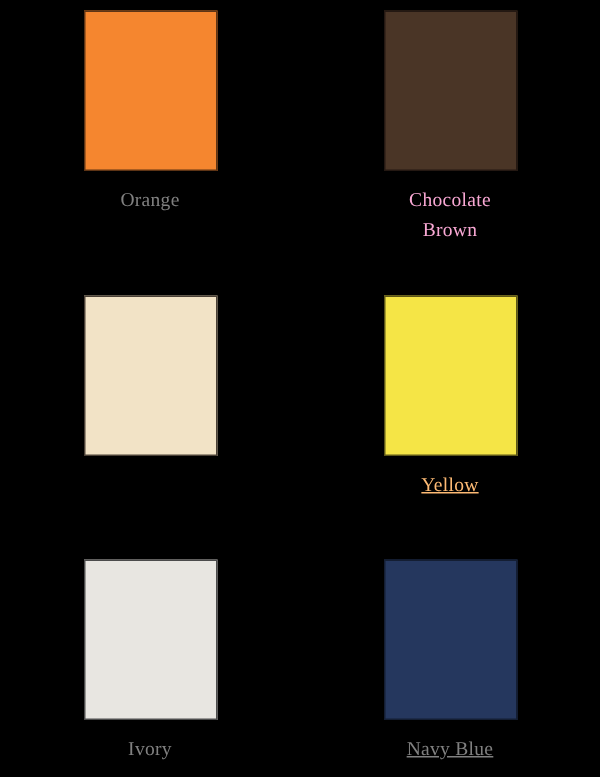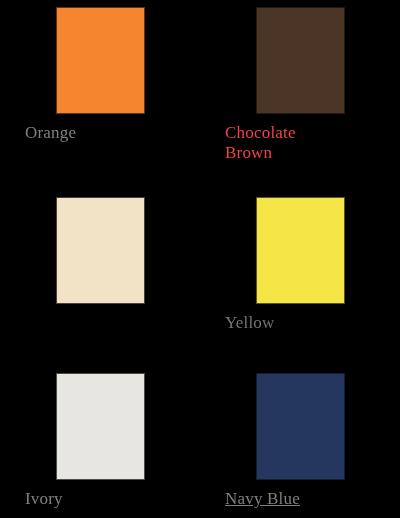--- a/index.html
+++ b/index.html
@@ -38,53 +38,54 @@
   }
   .swatch-chip {
     width: 89px;
     height: 107px;
     box-sizing: border-box;
     display: block;
   }
   .swatch-label {
     margin-top: 9px;
     color: #808080;
-    font-size: 17px;
+    font-size: 13px;
     line-height: 20px;
     letter-spacing: 0.2px;
+    text-align: center;
     font-family: "Liberation Serif", "DejaVu Serif", serif;
     white-space: pre-line;
     width: 150px;
   }
   .row-3 .swatch-label { }
 </style>
 </head>
 <body style="background: rgb(0, 0, 0);">
 
 <div id="palette-board">
   <div class="swatch-grid">
 
     <div class="swatch-cell row-1">
       <div class="swatch-chip" style="background:#F5862F;border:1px solid #5E3415;"></div>
       <div class="swatch-label" style="color: rgb(128, 128, 128);">Orange</div>
     </div>
 
     <div class="swatch-cell row-1">
       <div class="swatch-chip" style="background:#4A3526;border:1px solid #241812;"></div>
-      <div class="swatch-label" style="color: #ef4444;">Chocolate
+      <div class="swatch-label" style="color: #f9a8d4;">Chocolate
 Brown</div>
     </div>
 
     <div class="swatch-cell row-2">
       <div class="swatch-chip" style="background:#F2E3C6;border:1px solid #4A4036;"></div>
     </div>
 
     <div class="swatch-cell row-2">
       <div class="swatch-chip" style="background:#F5E546;border:1px solid #5C5618;"></div>
-      <div class="swatch-label" style="color: #737373;">Yellow</div>
+      <div class="swatch-label" style="color: #fdba74; text-decoration: underline;">Yellow</div>
     </div>
 
     <div class="swatch-cell row-3">
       <div class="swatch-chip" style="background:#E8E6E1;border:1px solid #4C4C4C;"></div>
       <div class="swatch-label" style="color: rgb(128, 128, 128);">Ivory</div>
     </div>
 
     <div class="swatch-cell row-3">
       <div class="swatch-chip" style="background:#25375E;border:1px solid #141E33;"></div>
       <div class="swatch-label" style="color: rgb(128, 128, 128); text-decoration: underline;">Navy Blue</div>

